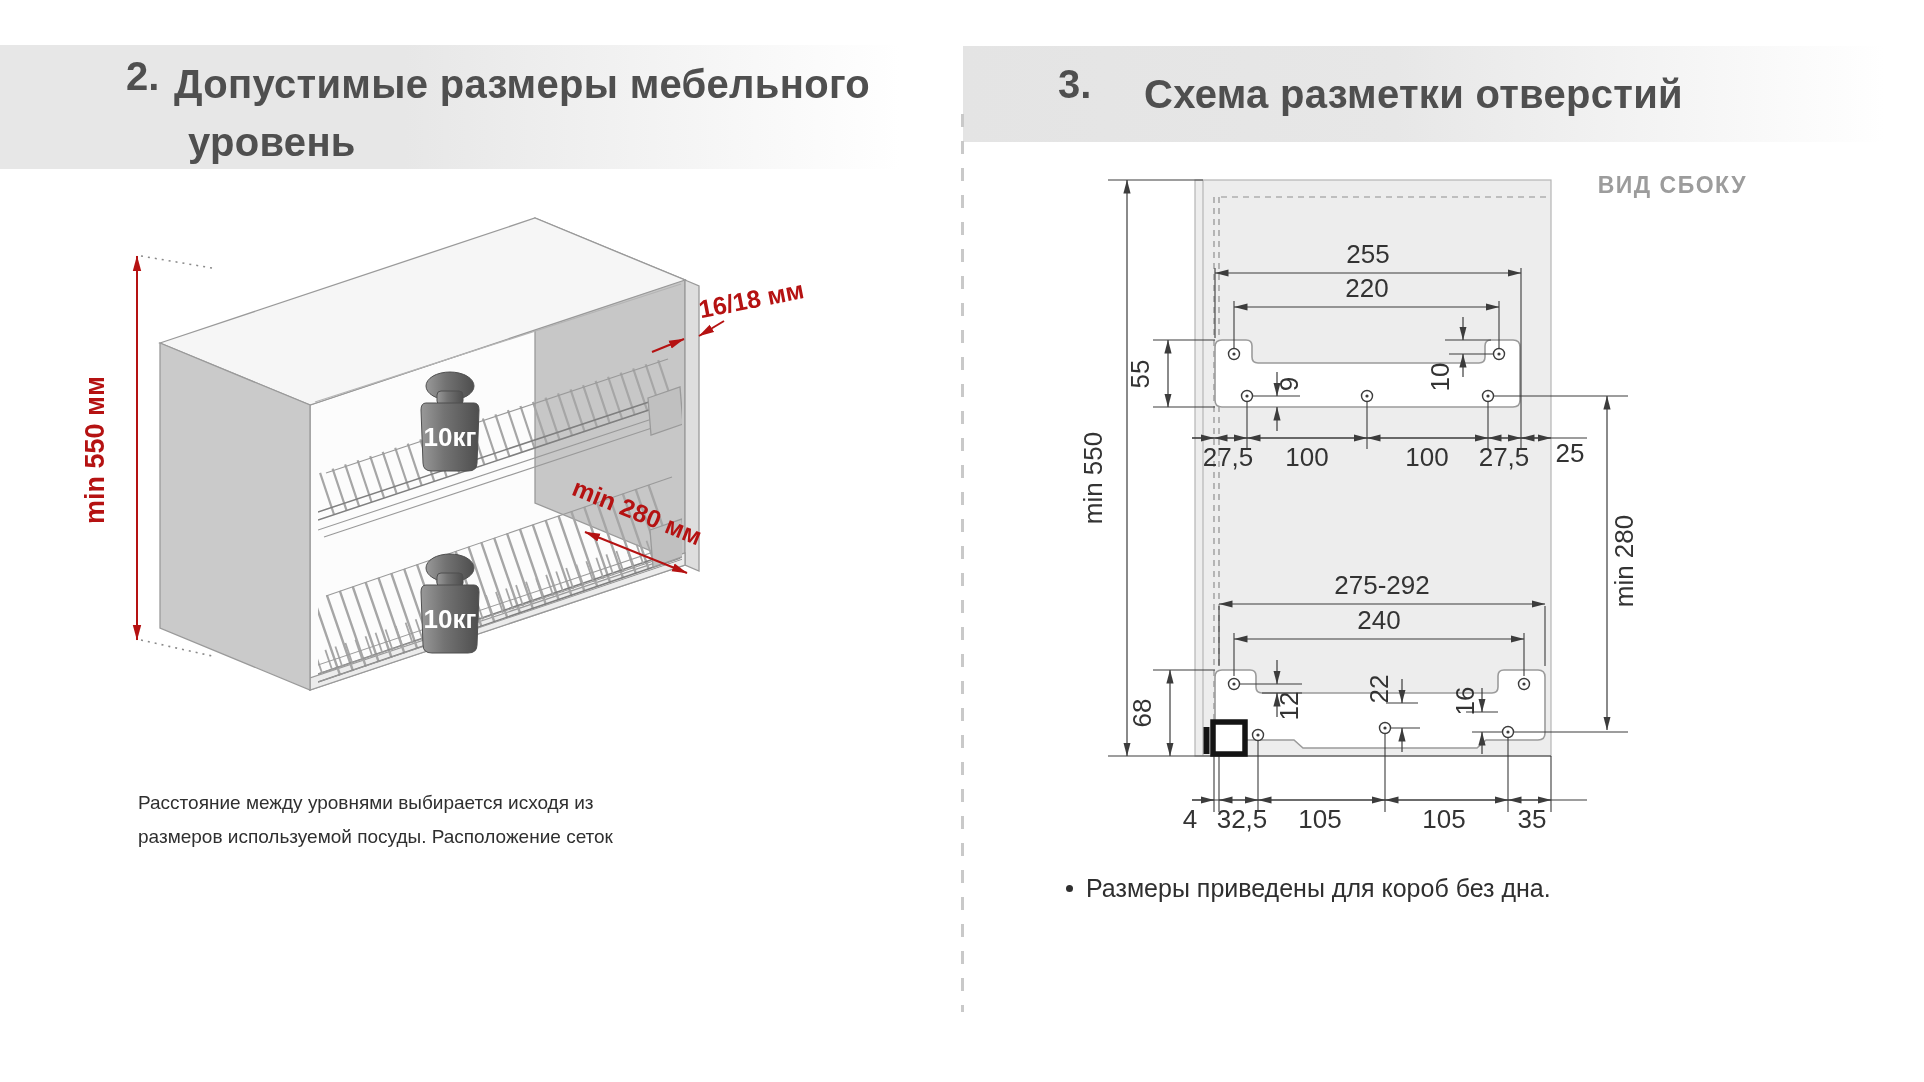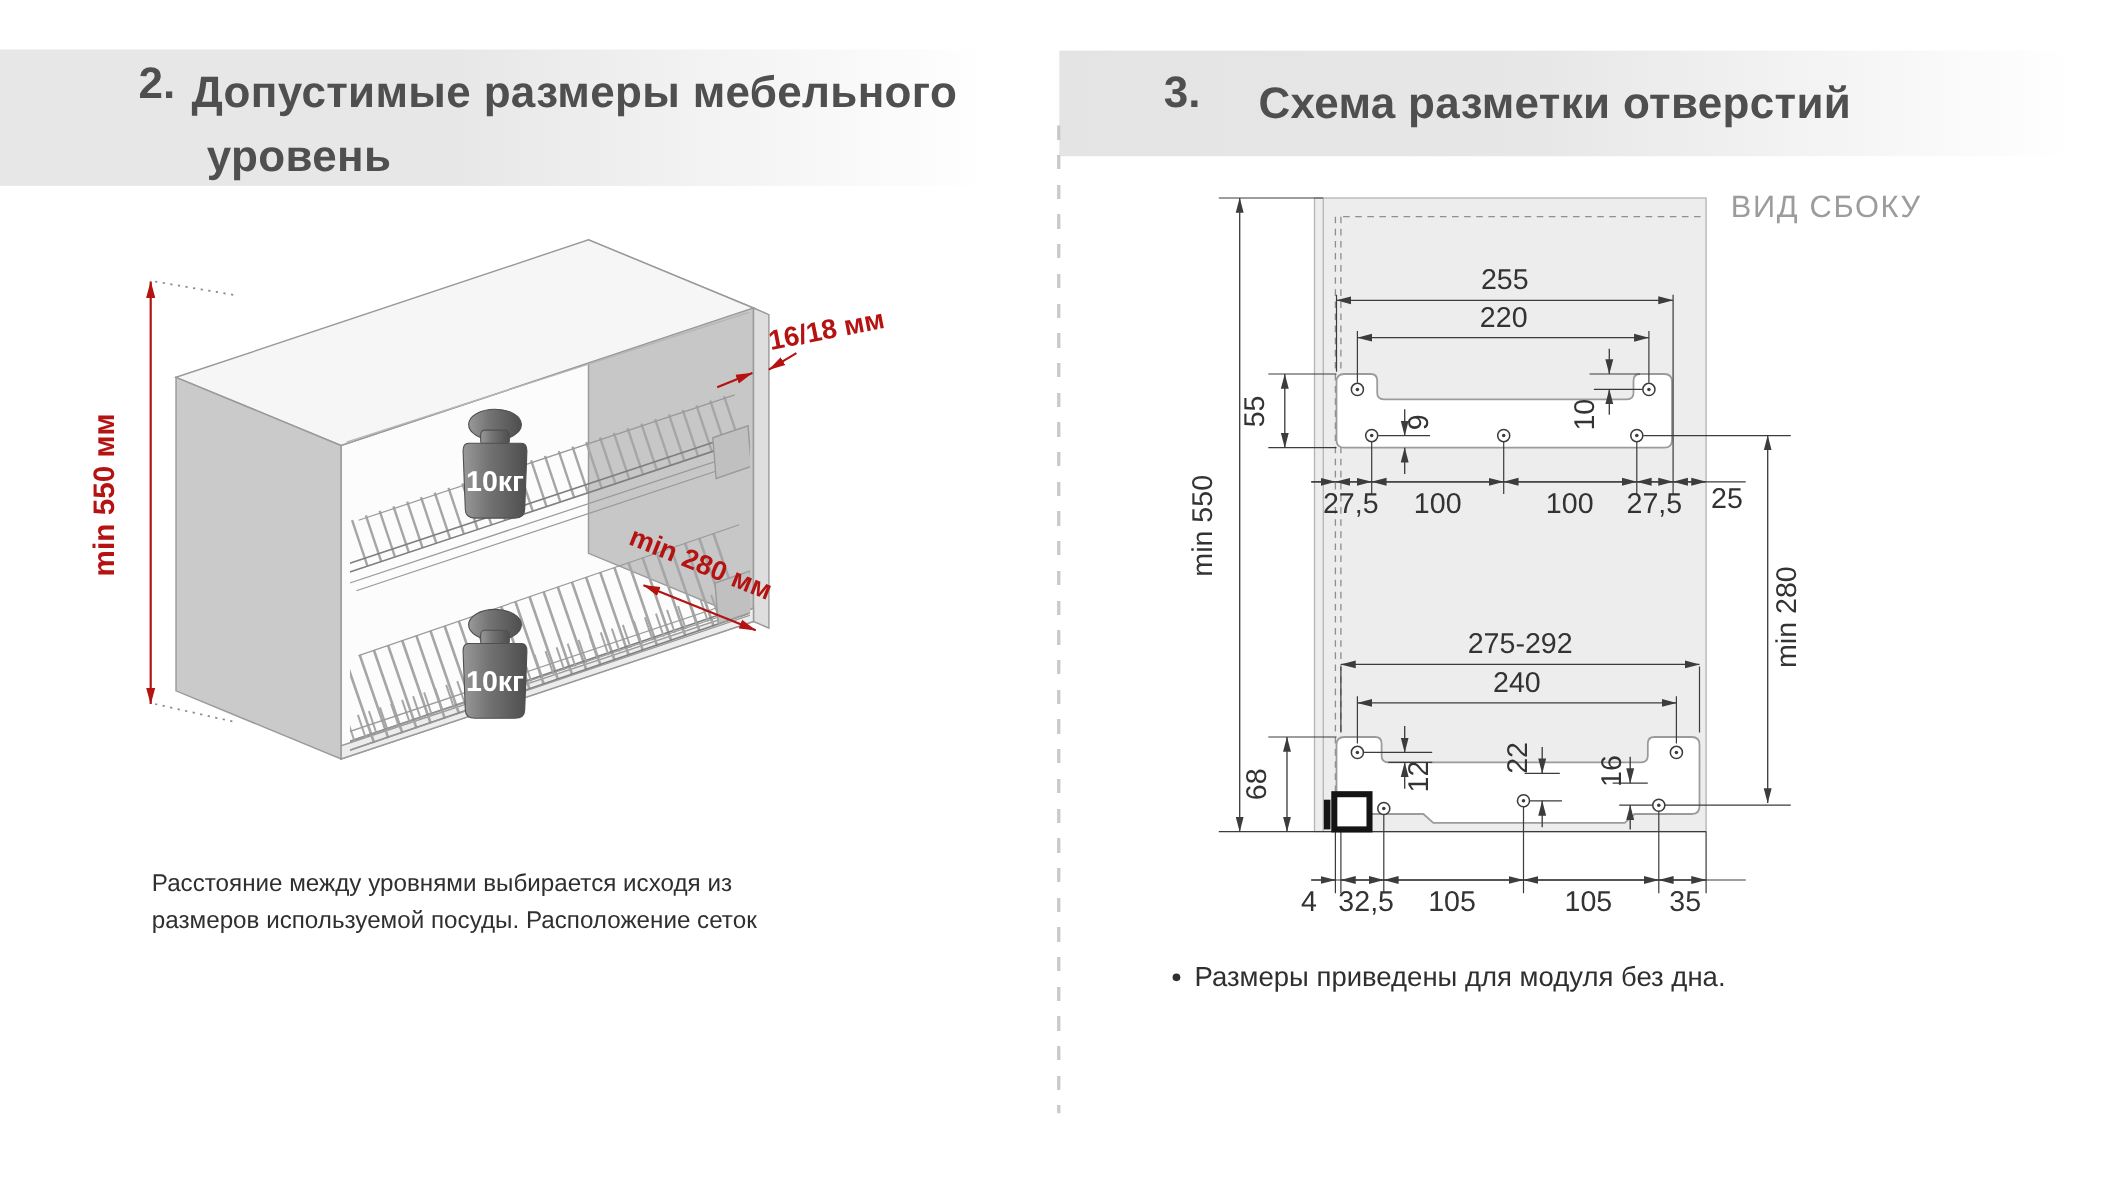--- a/index.html
+++ b/index.html
@@ -5,27 +5,27 @@
   html,body{margin:0;padding:0}
   body{width:1924px;height:1082px;background:#fff;position:relative;overflow:hidden;
        font-family:"Liberation Sans","DejaVu Sans",sans-serif;color:#2f2f2f}
   .band{position:absolute}
   .band-left{left:0;top:45px;width:900px;height:124px;
     background:linear-gradient(90deg,#e7e7e7 0%,#e7e7e7 45%,rgba(231,231,231,0) 100%)}
   .band-right{left:963px;top:46px;width:960px;height:96px;
     background:linear-gradient(90deg,#e4e4e4 0%,#e7e7e7 45%,rgba(231,231,231,0) 96%)}
   .sec-num{position:absolute;font-size:40px;font-weight:800;color:#4f4f4f}
   .sec-title{position:absolute;font-size:40px;font-weight:700;color:#4f4f4f;letter-spacing:.3px}
-  .view-label{position:absolute;right:177px;top:172px;font-size:28px;font-weight:400;
+  .view-label{position:absolute;right:177px;top:172px;font-size:23px;font-weight:700;
     letter-spacing:1.5px;color:#9c9c9c}
   .separator{position:absolute;left:961px;top:114px;width:3px;height:898px;
     background:repeating-linear-gradient(180deg,#c9c9c9 0 13px,rgba(0,0,0,0) 13px 27px)}
   .fig-left{position:absolute;left:80px;top:170px;width:880px;height:600px}
   .fig-right{position:absolute;left:880px;top:130px;width:870px;height:730px}
-  .note{position:absolute;left:138px;top:786px;font-size:22px;line-height:34px;color:#2f2f2f}
+  .note{position:absolute;left:138px;top:786px;font-size:19px;line-height:34px;color:#2f2f2f}
   .bullets{position:absolute;left:1066px;top:872px;font-size:25px;line-height:33px;color:#2f2f2f}
   .bullet{display:flex;gap:13px;margin-bottom:1px}
   .dot{width:7px;height:7px;border-radius:50%;background:#2f2f2f;margin-top:13px;flex:none}
   
   .panel{fill:#ededed;stroke:#b5b5b5;stroke-width:1.2}
   .pline{stroke:#b5b5b5;stroke-width:1.2;fill:none}
   .dash{stroke:#8f8f8f;stroke-width:1.2;fill:none;stroke-dasharray:6 5}
   .bracket{fill:#fff;stroke:#9b9b9b;stroke-width:1.6}
   .xl{stroke:#3c3c3c;stroke-width:1.1;fill:none}
   .dl{stroke:#3c3c3c;stroke-width:1.2}
@@ -250,16 +250,16 @@
 
 <div class="note">
   <div>Расстояние между уровнями выбирается исходя из</div>
   <div>размеров используемой посуды. Расположение сеток</div>
 </div>
 
 <div class="bullets">
   <div class="bullet">
     <span class="dot"></span>
     <div>
-      <div>Размеры приведены для модуля без дна.</div>
+      <div>Размеры приведены для короб без дна.</div>
     </div>
   </div>
 </div>
 
 </body></html>

